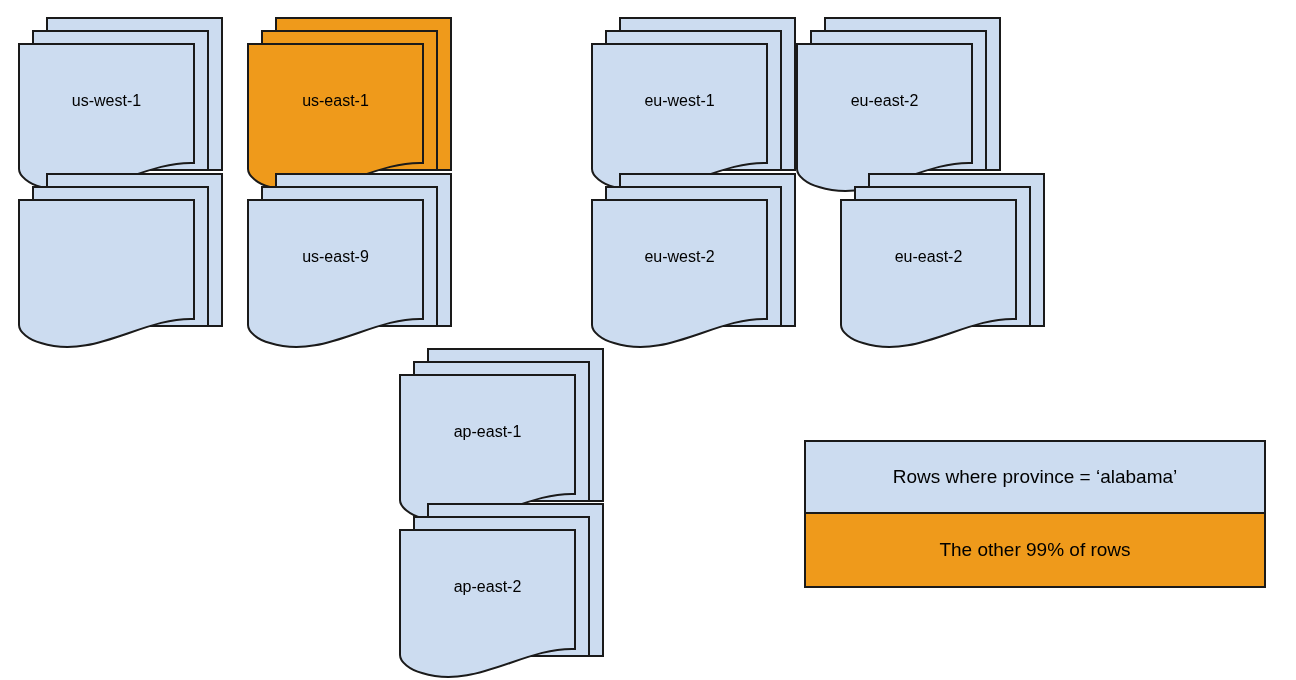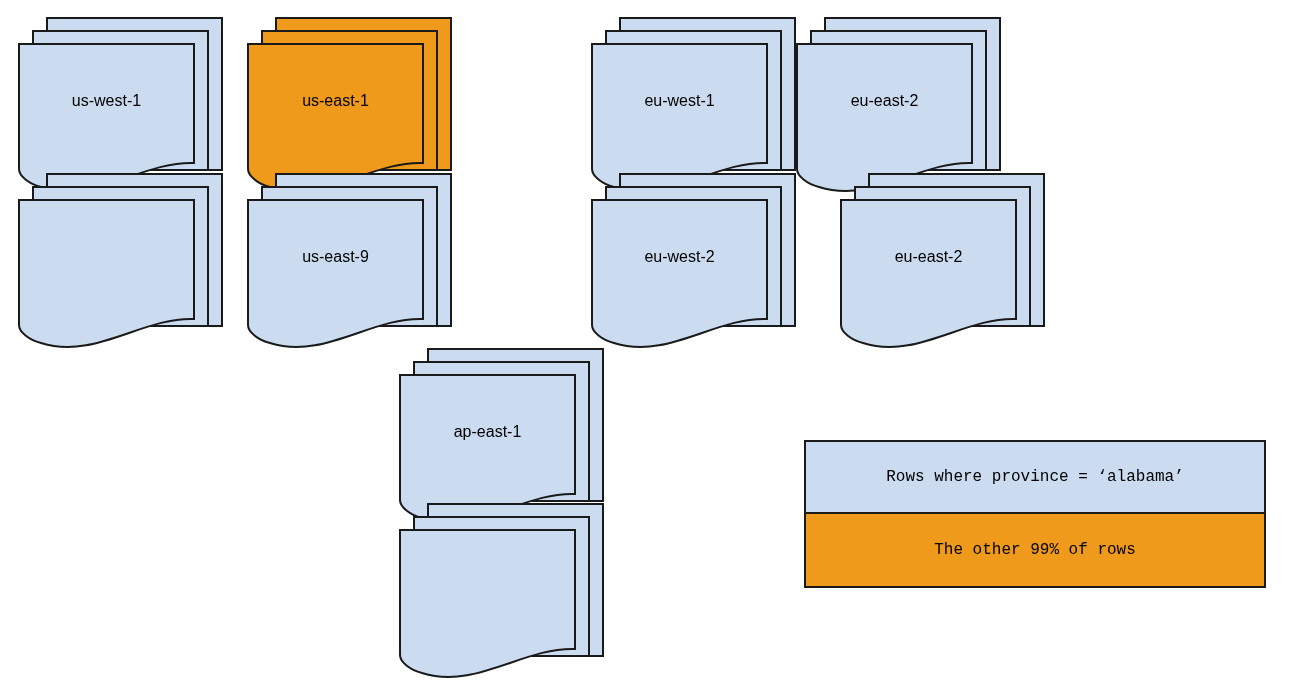--- a/index.html
+++ b/index.html
@@ -56,22 +56,22 @@
     border: 2px solid #1a1a1a;
     box-sizing: border-box;
     display: flex;
     flex-direction: column;
   }
   .legend-row {
     flex: 1 1 50%;
     display: flex;
     align-items: center;
     justify-content: center;
-    font-family: Liberation Mono, monospace;
-    font-size: 16px;
+    font-family: Liberation Sans, sans-serif;
+    font-size: 19px;
     color: #000000;
     box-sizing: border-box;
   }
   .legend-row.top {
     border-bottom: 2px solid #1a1a1a;
   }
 </style>
 </head>
 <body>
 
@@ -148,20 +148,21 @@
           <path d="M 0 26 L 175 26 L 175 145 C 123 143 76 186 22 169 C 10 166 0 158 0 151 Z" fill="#ccdcf0" stroke="#1a1a1a" stroke-width="2" stroke-linejoin="miter"></path>
         </svg>
         <div class="stack-label">ap-east-1</div>
       </div>
       <div class="stack" style="left: 400px; top: 530px;">
         <svg width="209" height="198" style="left: 0px; top: -26px;">
           <path d="M 28 0 L 203 0 L 203 152 L 28 152 Z" fill="#ccdcf0" stroke="#1a1a1a" stroke-width="2" stroke-linejoin="miter"></path>
           <path d="M 14 13 L 189 13 L 189 152 L 14 152 Z" fill="#ccdcf0" stroke="#1a1a1a" stroke-width="2" stroke-linejoin="miter"></path>
           <path d="M 0 26 L 175 26 L 175 145 C 123 143 76 186 22 169 C 10 166 0 158 0 151 Z" fill="#ccdcf0" stroke="#1a1a1a" stroke-width="2" stroke-linejoin="miter"></path>
         </svg>
+        <div class="stack-label">ap-east-2</div>
       </div>
     </div>
 
   <div id="legend">
     <div class="legend-row top" style="background: rgb(204, 220, 240);">
       <span>Rows where province = ‘alabama’</span>
     </div>
     <div class="legend-row bottom" style="background: rgb(239, 154, 27);">
       <span>The other 99% of rows</span>
     </div>

